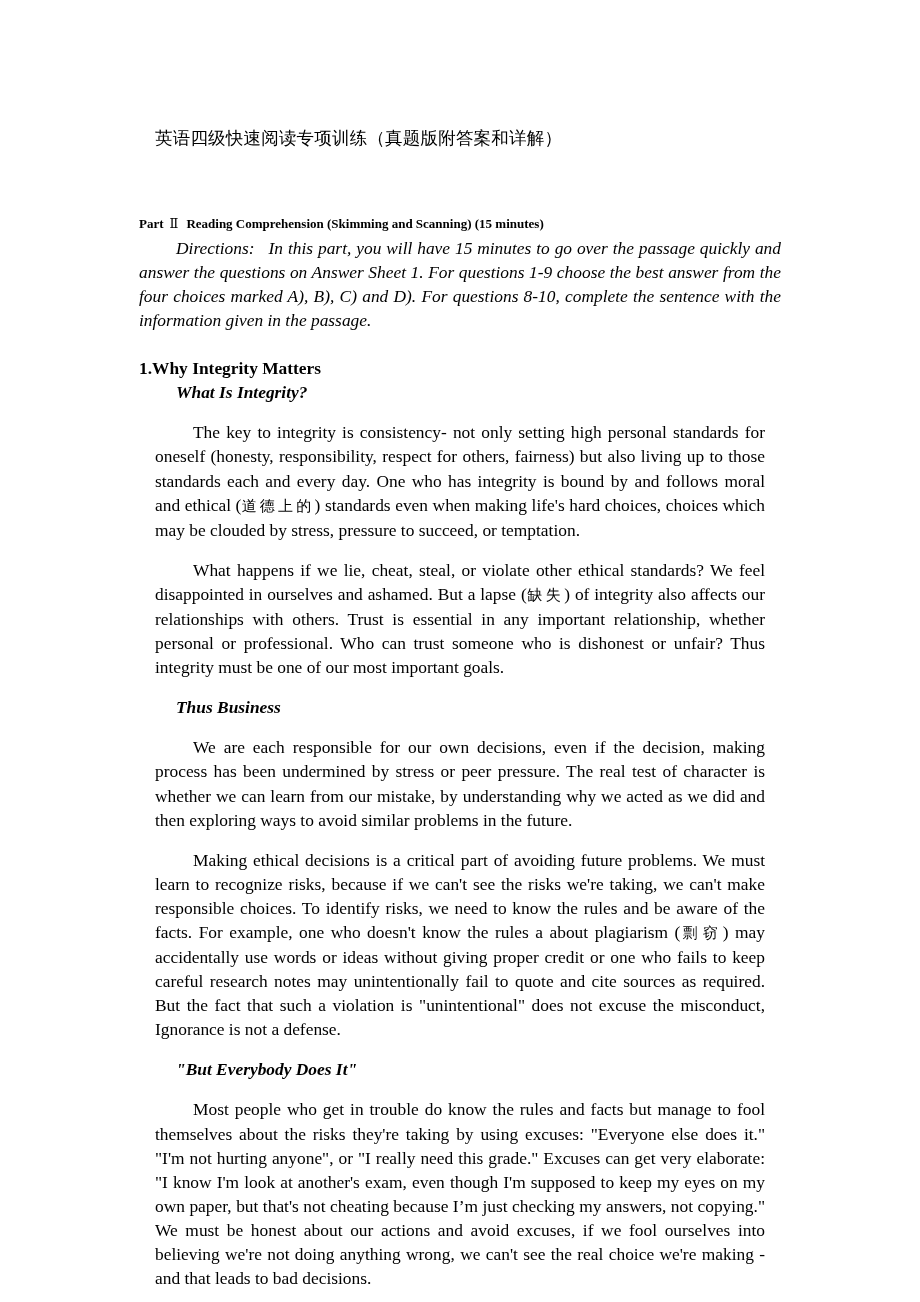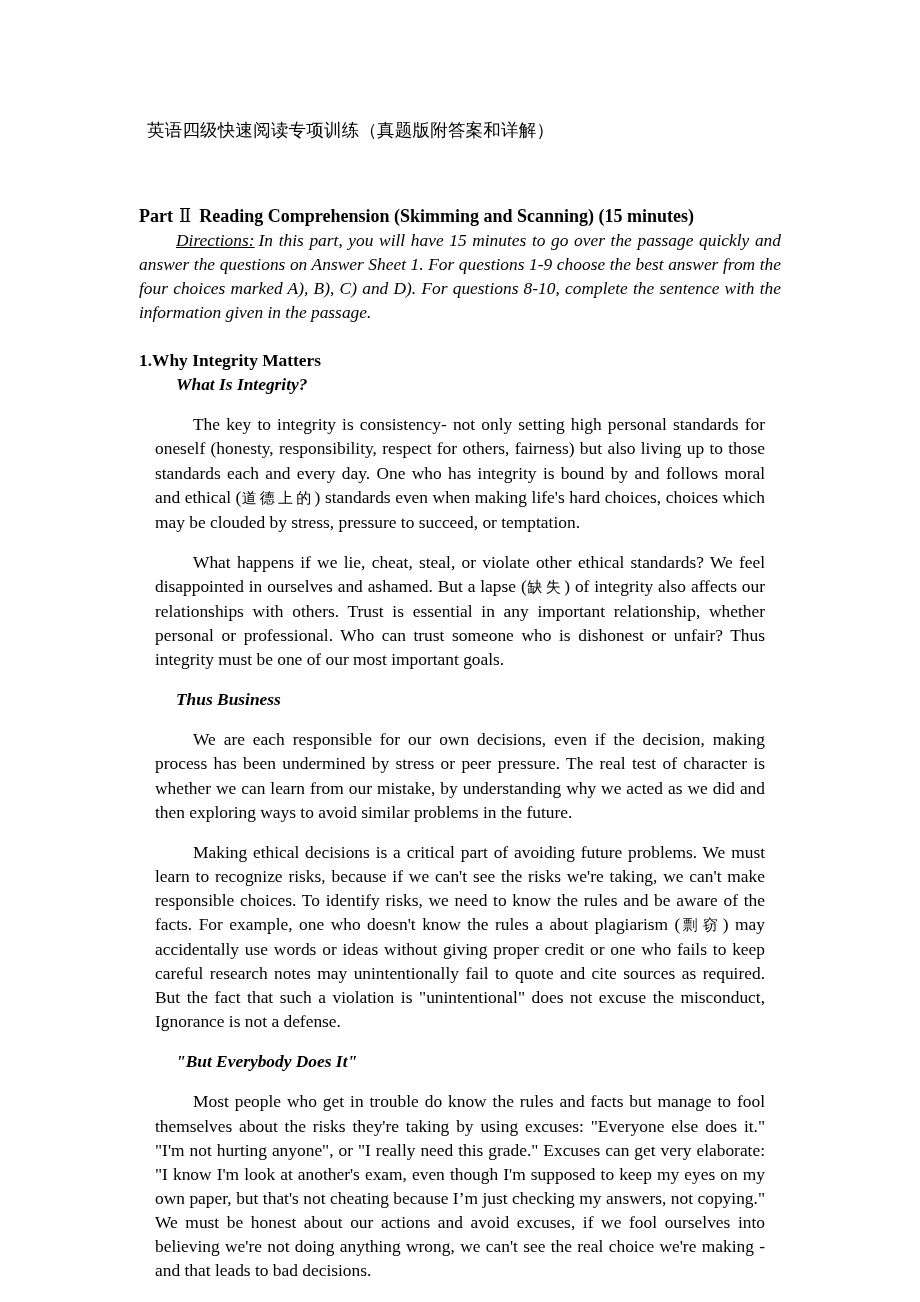--- a/index.html
+++ b/index.html
@@ -19,45 +19,44 @@
       position: absolute;
       left: 139px;
       top: 110px;
       width: 642px;
       font-size: 17.4px;
       line-height: 24.1px;
     }
     .doc-title {
       font-size: 17.5px;
       line-height: 24px;
-      margin: 8px;
+      margin: 16px;
       font-weight: normal;
       letter-spacing: 0.2px;
     }
     .part-heading {
       margin: 0;
       margin-top: 62px;
       font-weight: bold;
-      font-size: 18px;
+      font-size: 13px;
       line-height: 24px;
     }
     .part-heading .roman {
       display: inline-block;
       margin: 0 8px 0 6px;
       font-weight: normal;
     }
     .directions {
       margin: 0;
       font-style: italic;
       text-align: justify;
       text-indent: 37px;
     }
     .directions .label {
-      margin-right: 4px;
-      text-decoration: underline;
+      margin-right: 14px;
     }
     .article-title {
       margin: 0;
       margin-top: 24px;
       text-align: left;
       font-weight: bold;
       font-size: 17.4px;
       line-height: 24px;
     }
     .subheading {

